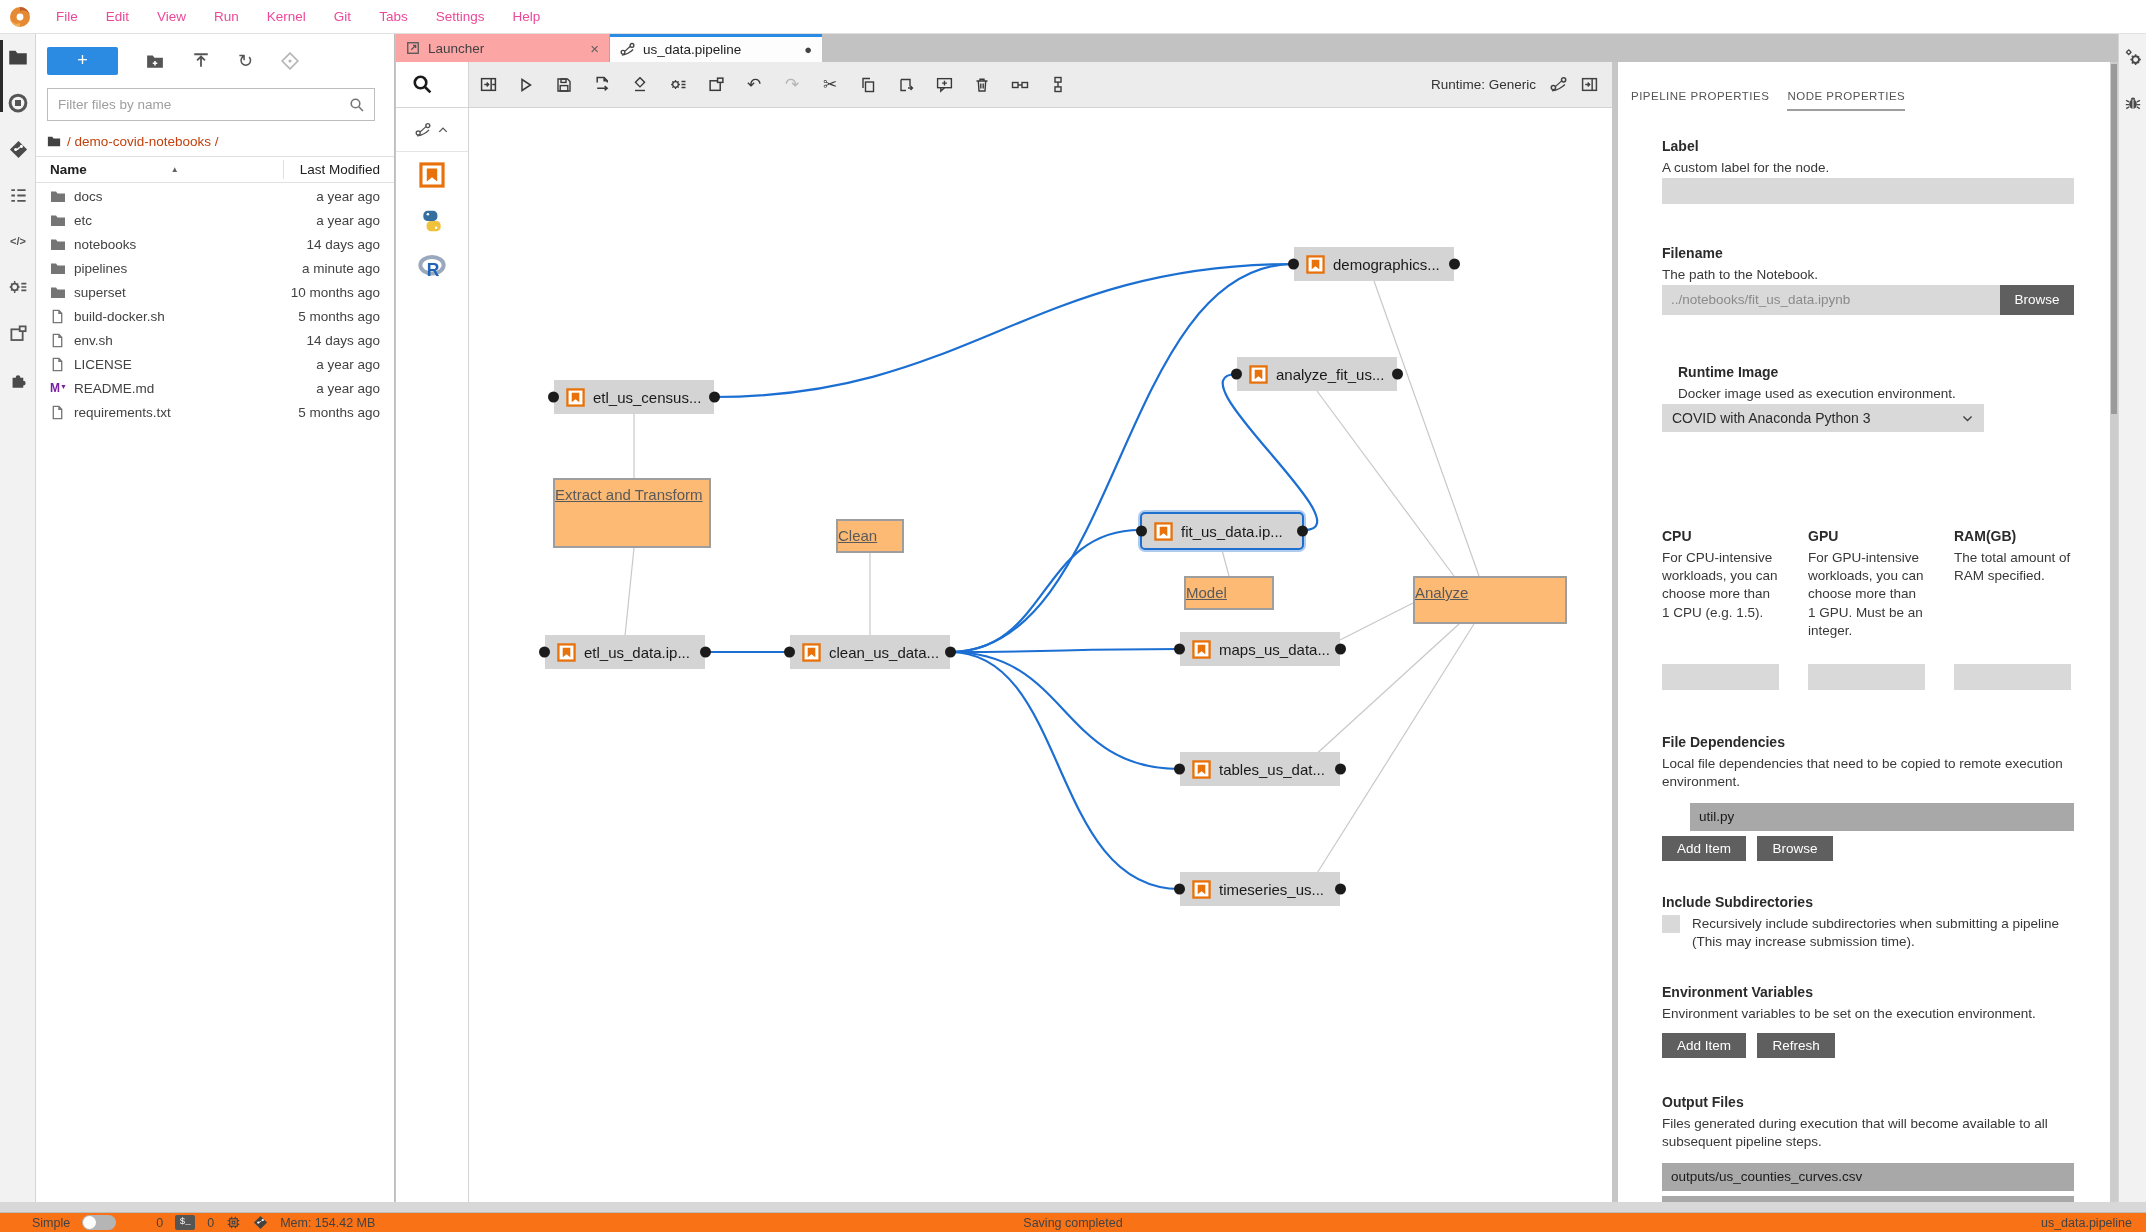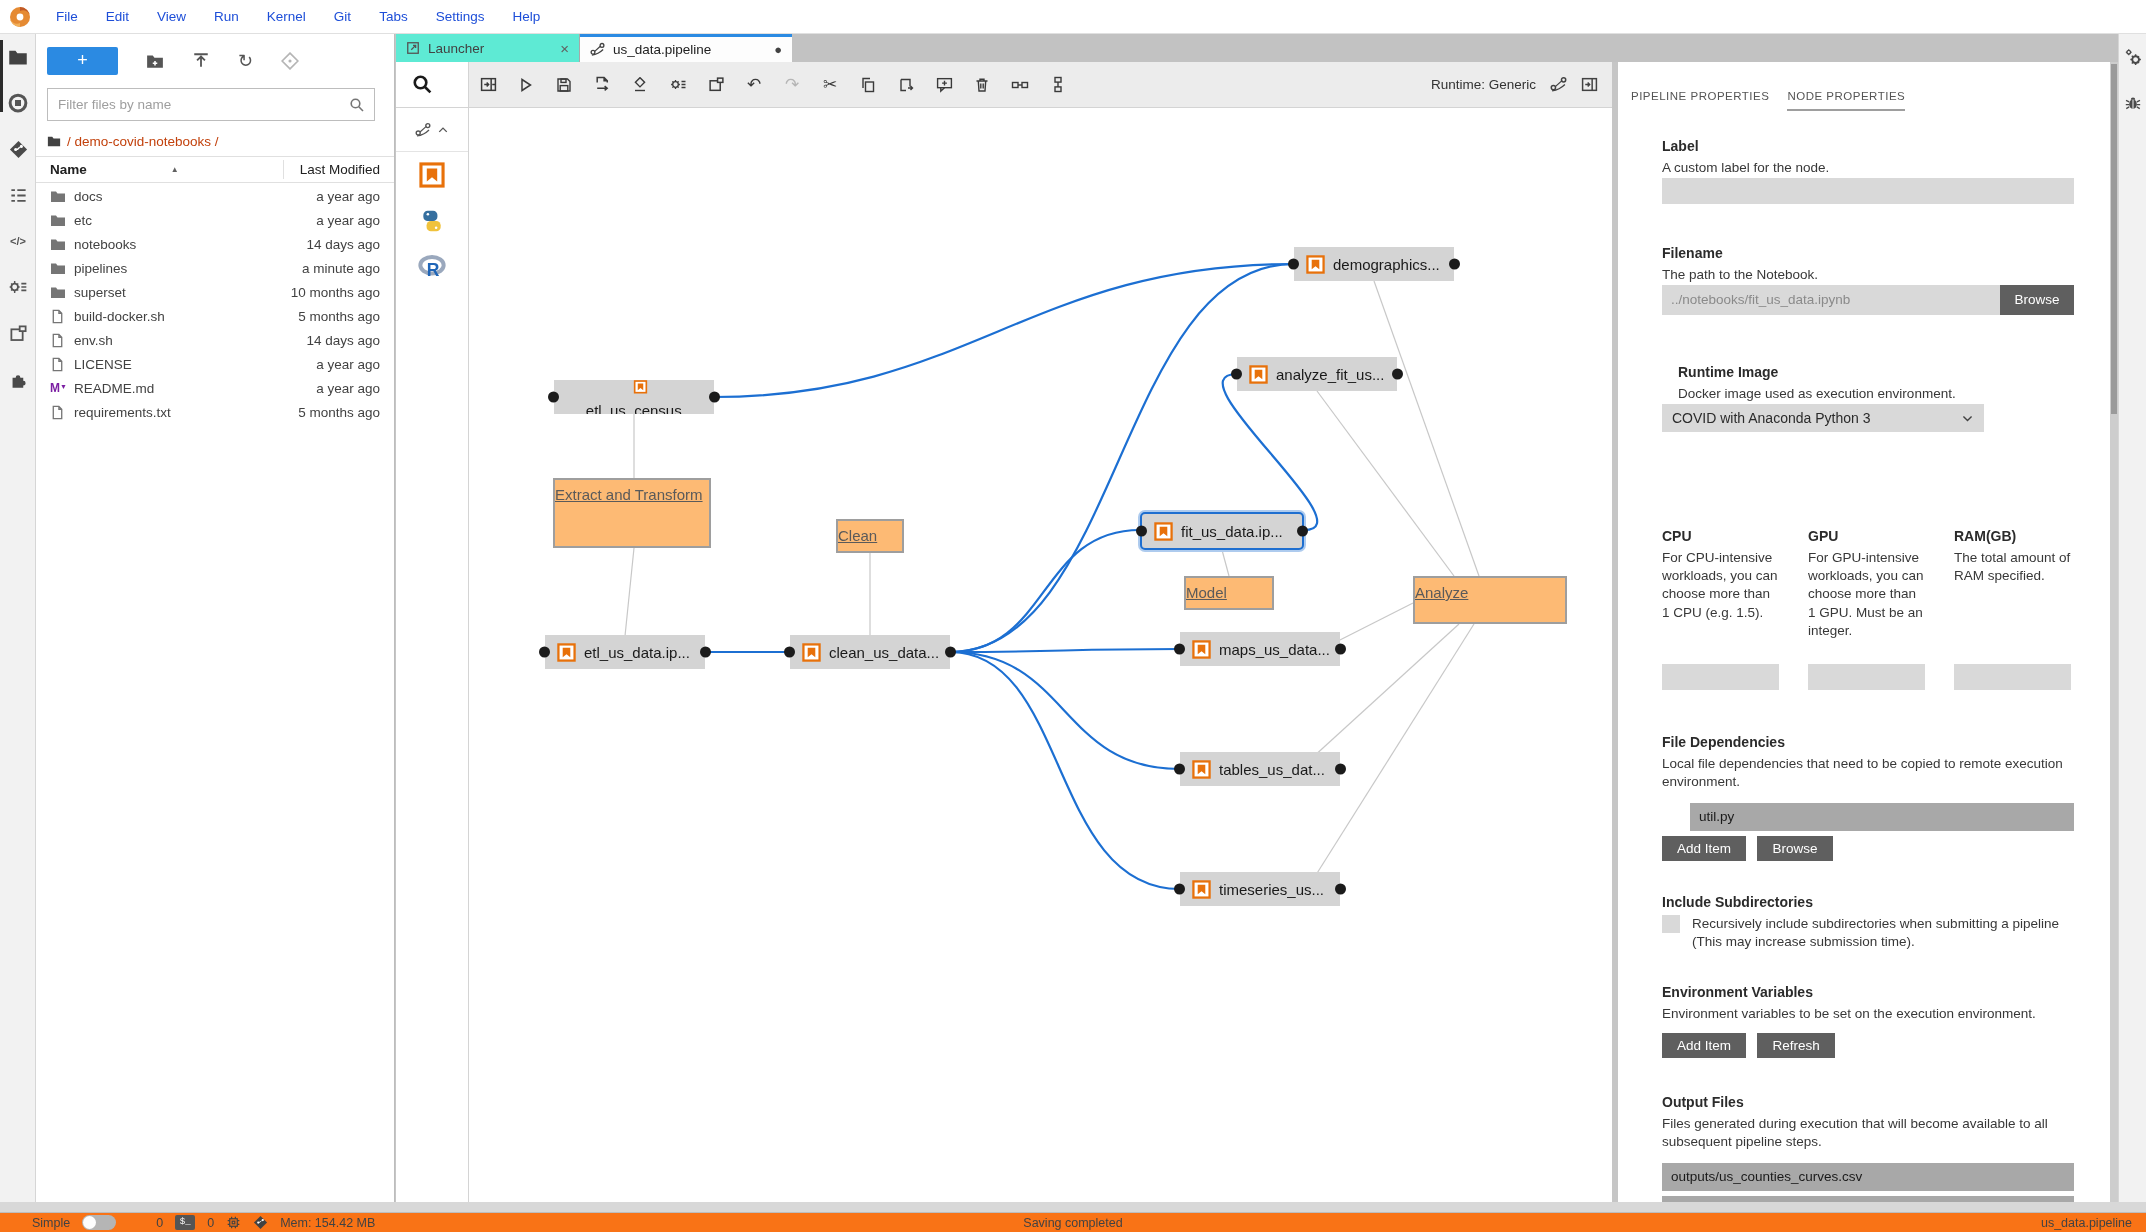--- a/index.html
+++ b/index.html
@@ -4,21 +4,21 @@
 <style>
   * { box-sizing: border-box; margin:0; padding:0; }
   html,body { width:2146px; height:1232px; }
   body { position:relative; background:#c6c6c6; font-family:"Liberation Sans",sans-serif; color:#333; overflow:hidden; }
   .abs { position:absolute; }
   svg { display:block; }
 
   
   #menubar { left:0; top:0; width:2146px; height:34px; background:#fff; border-bottom:1px solid #e0e0e0; display:flex; align-items:center; }
   #menubar .logo { width:24px; height:24px; margin:0 10px 0 8px; }
-  #menubar .mitem { padding:0 14px; font-size:13.5px; color:#1d4ed8; line-height:34px; cursor:default; }
+  #menubar .mitem { padding:0 14px; font-size:13.5px; color:#ec4899; line-height:34px; cursor:default; }
 
   
   #left-rail { left:0; top:34px; width:36px; height:1168px; background:#f2f2f2; border-right:1px solid #d6d6d6; }
   #left-rail .ricon { width:36px; height:46px; display:flex; align-items:center; justify-content:center; color:#555; }
   #rail-indicator { left:0; top:40px; width:3px; height:72px; background:#2b2b2b; }
 
   
   #sidebar { left:36px; top:34px; width:359px; height:1168px; background:#fff; border-right:1px solid #bdbdbd; }
   #fb-toolbar { position:absolute; left:0; top:8px; width:100%; height:38px; display:flex; align-items:center; }
   #new-launcher-btn { width:71px; height:28px; background:#2b8ae2; border-radius:2px; margin-left:11px; color:#fff; font-size:18px; text-align:center; line-height:26px; }
@@ -35,21 +35,21 @@
   #fb-rows { position:absolute; left:0; top:150px; width:100%; }
   .frow { height:24px; display:flex; align-items:center; font-size:13.5px; color:#424242; position:relative; }
   .frow .ficon { width:16px; margin-left:14px; margin-right:8px; display:flex; }
   .frow .fdate { position:absolute; right:14px; color:#424242; }
   .md-icon { color:#7b1fa2; font-weight:bold; font-size:12px; line-height:10px; width:16px; text-align:center; }
   .md-icon .dn { font-size:7px; display:block; margin-top:-1px; }
 
   
   #tabstrip { left:396px; top:34px; width:1722px; height:28px; background:#c2c2c2; display:flex; align-items:flex-end; }
   .tab { height:28px; display:flex; align-items:center; font-size:13.5px; padding:0 10px; gap:8px; position:relative; }
-  #tab-launcher { width:184px; background:#5eead4; border-right:1px solid #a8a8a8; color:#424242; }
+  #tab-launcher { width:214px; background:#fca5a5; border-right:1px solid #a8a8a8; color:#424242; }
   #tab-launcher .x { margin-left:auto; color:#616161; font-size:15px; }
   #tab-pipeline { width:212px; background:#fdfdfd; border-top:3px solid #2b8ae2; color:#212121; }
   #tab-pipeline .dot { margin-left:auto; color:#424242; font-size:13px; }
 
   
   #pipeline { left:396px; top:62px; width:1216px; height:1140px; background:#fff; }
   #palette { position:absolute; left:0; top:0; width:73px; height:100%; background:#fff; border-right:1px solid #d4d4d4; }
   #palette-search { height:46px; border-bottom:1px solid #d4d4d4; display:flex; align-items:center; padding-left:16px; }
   #palette-head { height:44px; border-bottom:1px solid #e4e4e4; display:flex; align-items:center; justify-content:center; gap:6px; color:#555; }
   .pal-item { height:46px; display:flex; align-items:center; justify-content:center; }
@@ -486,21 +486,21 @@
         <path d="M481,544 C600,544 590,661 711,661"></path>
         <path d="M481,544 C600,544 580,781 711,781"></path>
       </g>
     </svg>
 
     <div class="comment" style="left:84px;top:370px;width:158px;height:70px;"><span>Extract and Transform</span></div>
     <div class="comment" style="left:367px;top:411px;width:68px;height:34px;"><span>Clean</span></div>
     <div class="comment" style="left:715px;top:468px;width:90px;height:34px;"><span>Model</span></div>
     <div class="comment" style="left:944px;top:468px;width:154px;height:48px;"><span>Analyze</span></div>
 
-    <div class="node" style="left:85px;top:272px;flex-direction:column;">
+    <div class="node" style="left:85px;top:272px;">
       <span class="port port-l"></span>
       <svg width="19" height="19" viewBox="0 0 20 20">
           <rect x="1.5" y="1.5" width="17" height="17" fill="#fff" stroke="#e8710a" stroke-width="2.4"></rect>
           <path d="M6,5 h8 v10 l-4,-3.2 -4,3.2 z" fill="#e8710a"></path>
         </svg>
       <span class="nlabel">etl_us_census...</span>
       <span class="port port-r"></span>
     </div>
     <div class="node" style="left:825px;top:139px;">
       <span class="port port-l"></span>

